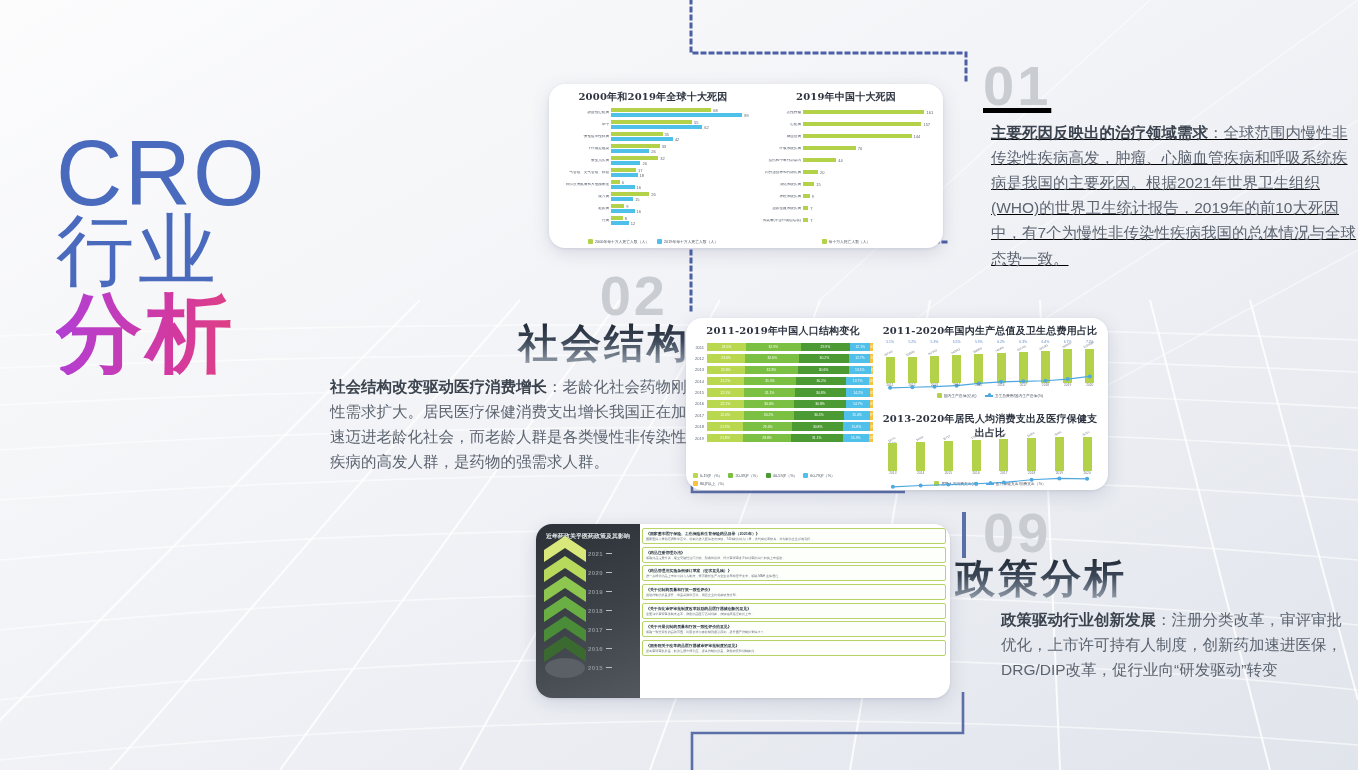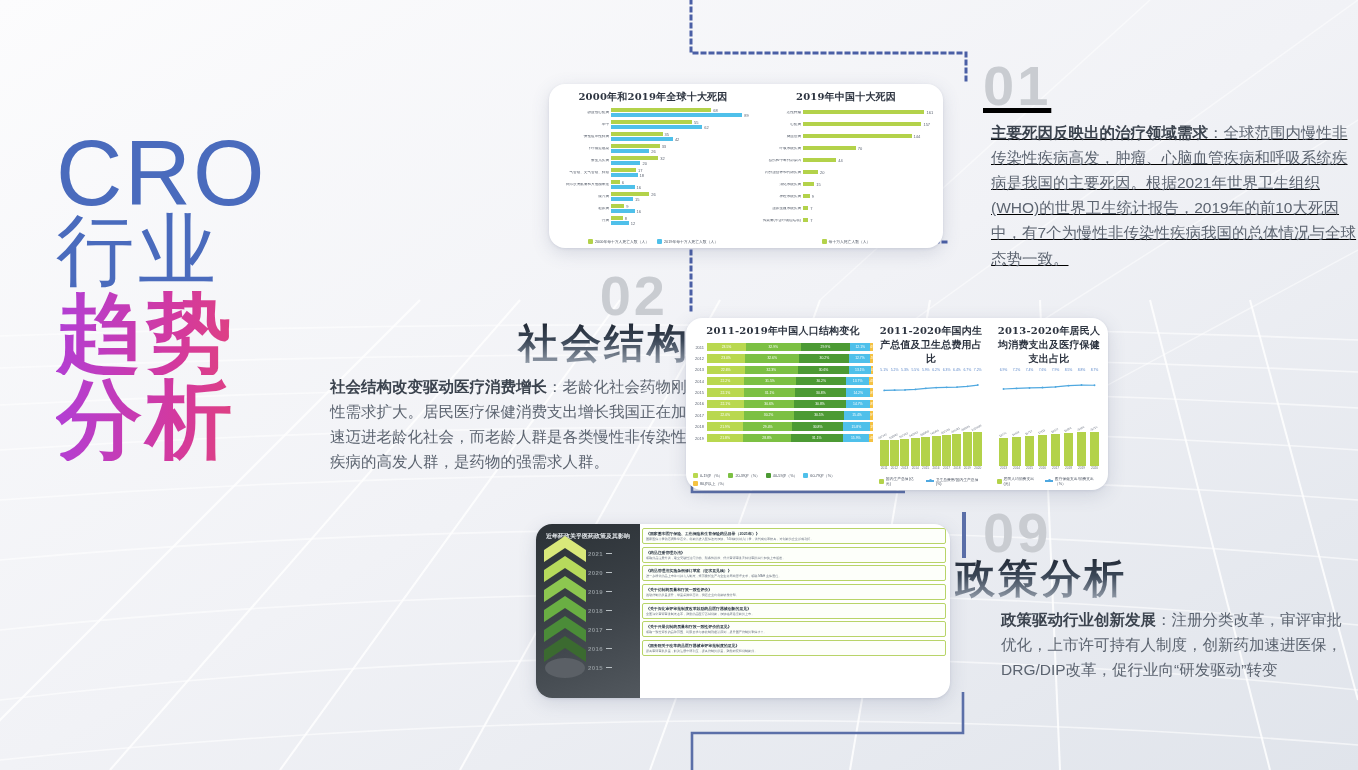--- a/index.html
+++ b/index.html
@@ -221,21 +221,20 @@
     <path d="M691 400 L691 492 L960 492" fill="none" stroke="#5b6fa8" stroke-width="2.4" opacity="0"></path>
     <path d="M692 330 L692 492 L905 492" fill="none" stroke="#5b6fa8" stroke-width="2.6"></path>
 
     <path d="M963 692 L963 733 L692 733 L692 770" fill="none" stroke="#5b6fa8" stroke-width="2.6"></path>
   </svg>
 </div>
 
 <div class="title-block">
   <div class="title-cro">CRO</div>
   <div class="title-hangye">行业</div>
-  <div class="title-qushi">趋势</div>
   <div class="title-fenxi">分析</div>
 </div>
 
 <div class="sec01">
   <div class="sec-num">01</div>
   <div class="sec-body"><b>主要死因反映出的治疗领域需求</b><span>：全球范围内慢性非传染性疾病高发，肿瘤、心脑血管疾病和呼吸系统疾病是我国的主要死因。根据2021年世界卫生组织(WHO)的世界卫生统计报告，2019年的前10大死因中，有7个为慢性非传染性疾病我国的总体情况与全球态势一致。</span></div>
 </div>
 
 <div class="sec02">
   <div class="sec-num">02</div>
@@ -553,21 +552,21 @@
           <div class="legend-item">
             <span class="legend-swatch" style="background: rgb(79, 192, 234);"></span>
             <span>60-79岁（%）</span>
           </div>
           <div class="legend-item">
             <span class="legend-swatch" style="background: rgb(245, 194, 66);"></span>
             <span>80岁以上（%）</span>
           </div>
         </div>
     </div>
-    <div style="flex:1;display:flex;flex-direction:row;padding-left:6px;gap:14px;">
+    <div style="flex:1;display:flex;flex-direction:column;padding-left:6px;gap:14px;">
       <div style="flex:1;display:flex;flex-direction:column;">
         <div class="chart-title">2011-2020年国内生产总值及卫生总费用占比</div>
         <div id="c3-combo" class="combo" style="flex:1;position:relative;margin-top:2px;">
             <div class="pct-row" style="top: 0px;">
               <span>5.1%</span>
               <span>5.2%</span>
               <span>5.3%</span>
               <span>5.5%</span>
               <span>5.9%</span>
               <span>6.2%</span>

